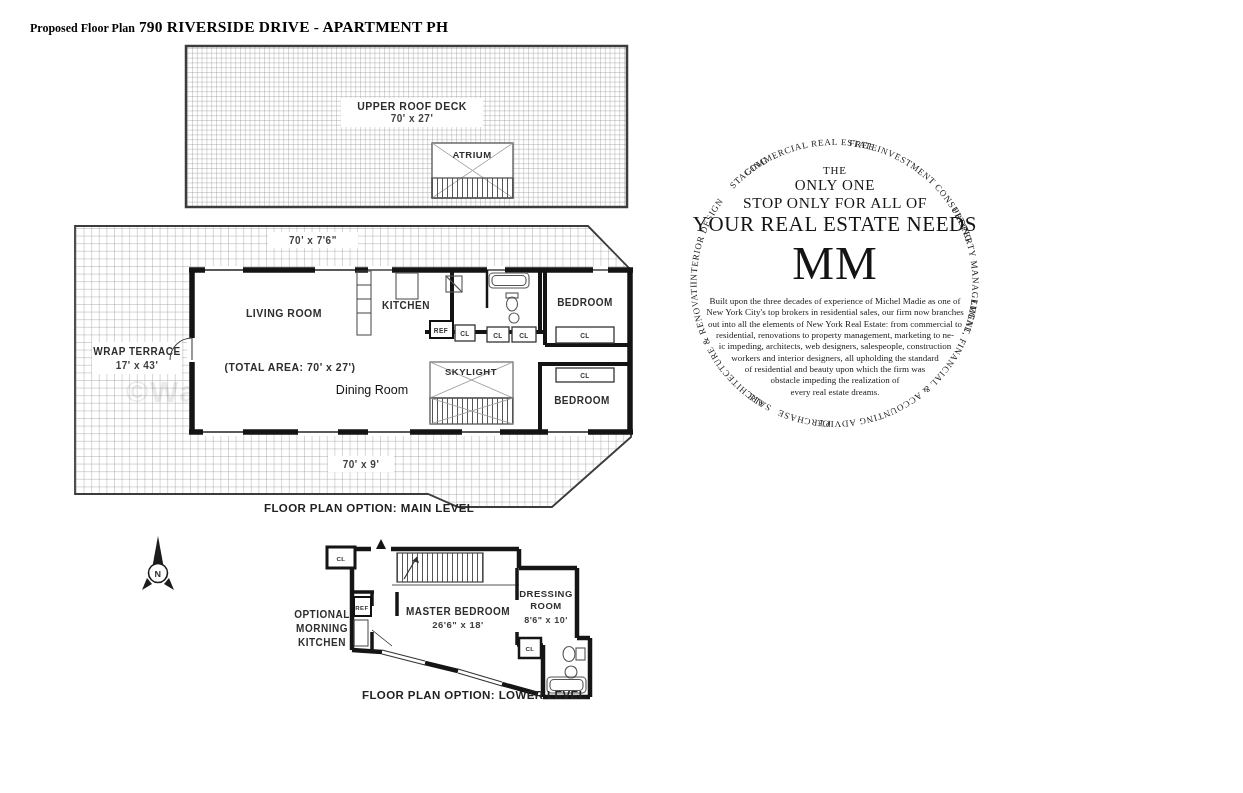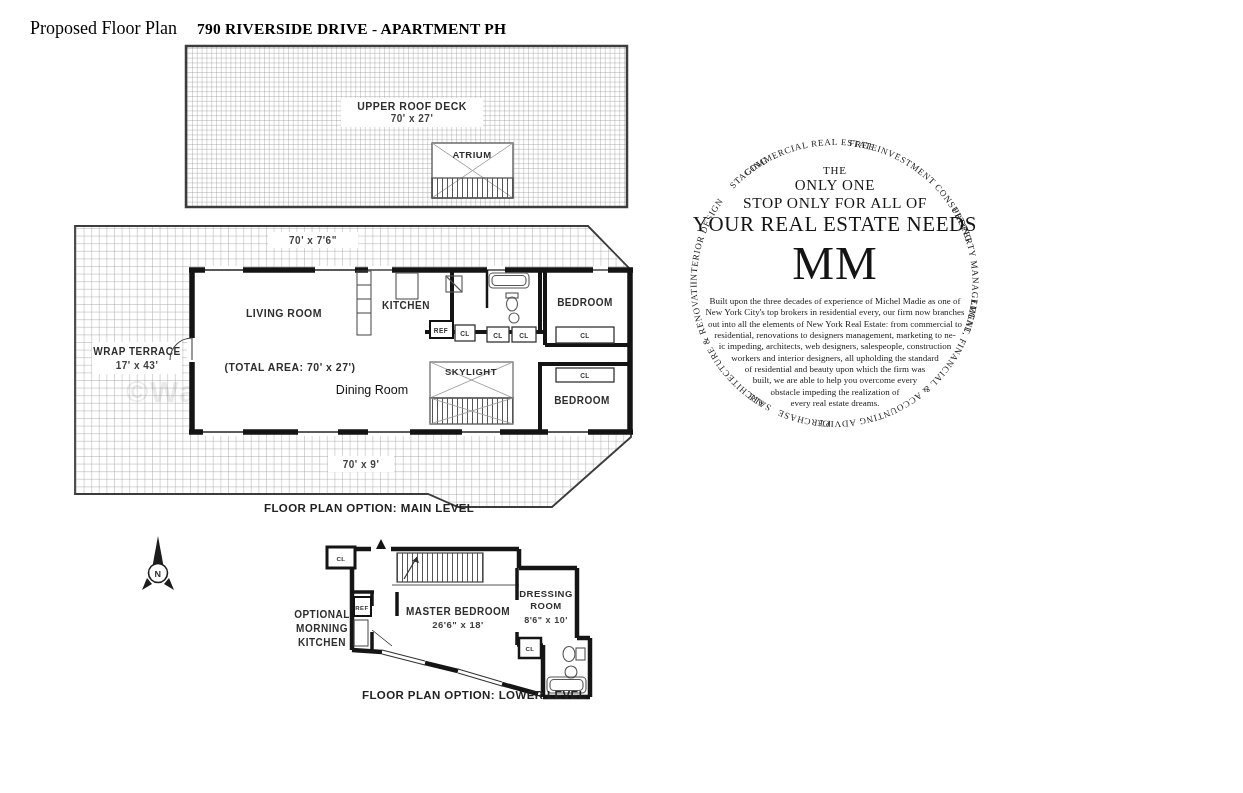--- a/index.html
+++ b/index.html
@@ -1,21 +1,21 @@
 <!DOCTYPE html>
 <html><head>
 <meta charset="utf-8">
 <style>
   html,body{margin:0;padding:0;background:#fff;}
   body{width:1243px;height:793px;position:relative;overflow:hidden;
        font-family:"Liberation Sans",sans-serif;}
   .title-bar{position:absolute;left:30px;top:18px;white-space:nowrap;
              font-family:"Liberation Serif",serif;color:#000;}
-  .title-main{font-size:18px;font-weight:normal;}
-  .title-addr{font-size:15.5px;font-weight:bold;margin-left:20px;letter-spacing:.2px;}
+  .title-main{font-size:12px;font-weight:bold;}
+  .title-addr{font-size:15.5px;font-weight:bold;margin-left:4px;letter-spacing:.2px;}
   svg text{user-select:none;}
   .ptxt{font-family:"Liberation Sans",sans-serif;font-weight:bold;fill:#2e2e2e;
         letter-spacing:.5px;text-anchor:middle;}
   .dim{fill:#3f3f3f;}
   .cap{fill:#222;letter-spacing:.4px;text-anchor:start;}
   .plain{font-family:"Liberation Sans",sans-serif;font-weight:normal;fill:#111;
          letter-spacing:0;text-anchor:middle;}
   .wm{font-family:"Liberation Sans",sans-serif;font-weight:bold;fill:#000;opacity:.08;
       letter-spacing:2px;text-anchor:start;}
   
@@ -320,24 +320,23 @@
   </svg>
 
   <div class="logo-center">
     <div class="t1">THE</div>
     <div class="t2">ONLY ONE</div>
     <div class="t3">STOP ONLY FOR ALL OF</div>
     <div class="t4">YOUR REAL ESTATE NEEDS</div>
     <div class="mm">MM</div>
     <div class="logo-body">
       <div>Built upon the three decades of experience of Michel Madie as one of</div>
-      <div>New York City's top brokers in residential every, our firm now branches</div>
+      <div>New York City's top brokers in residential sales, our firm now branches</div>
       <div>out into all the elements of New York Real Estate: from commercial to</div>
-      <div>residential, renovations to designers management, marketing to ne-</div>
+      <div>residential, renovations to property management, marketing to ne-</div>
       <div>ic impeding, architects, web designers, salespeople, construction</div>
       <div>workers and interior designers, all upholding the standard</div>
       <div>of residential and beauty upon which the firm was</div>
-      <div>built, we are able to help you overcome every</div>
       <div>obstacle impeding the realization of</div>
       <div>every real estate dreams.</div>
     </div>
   </div>
 </div>
 
 </body></html>

